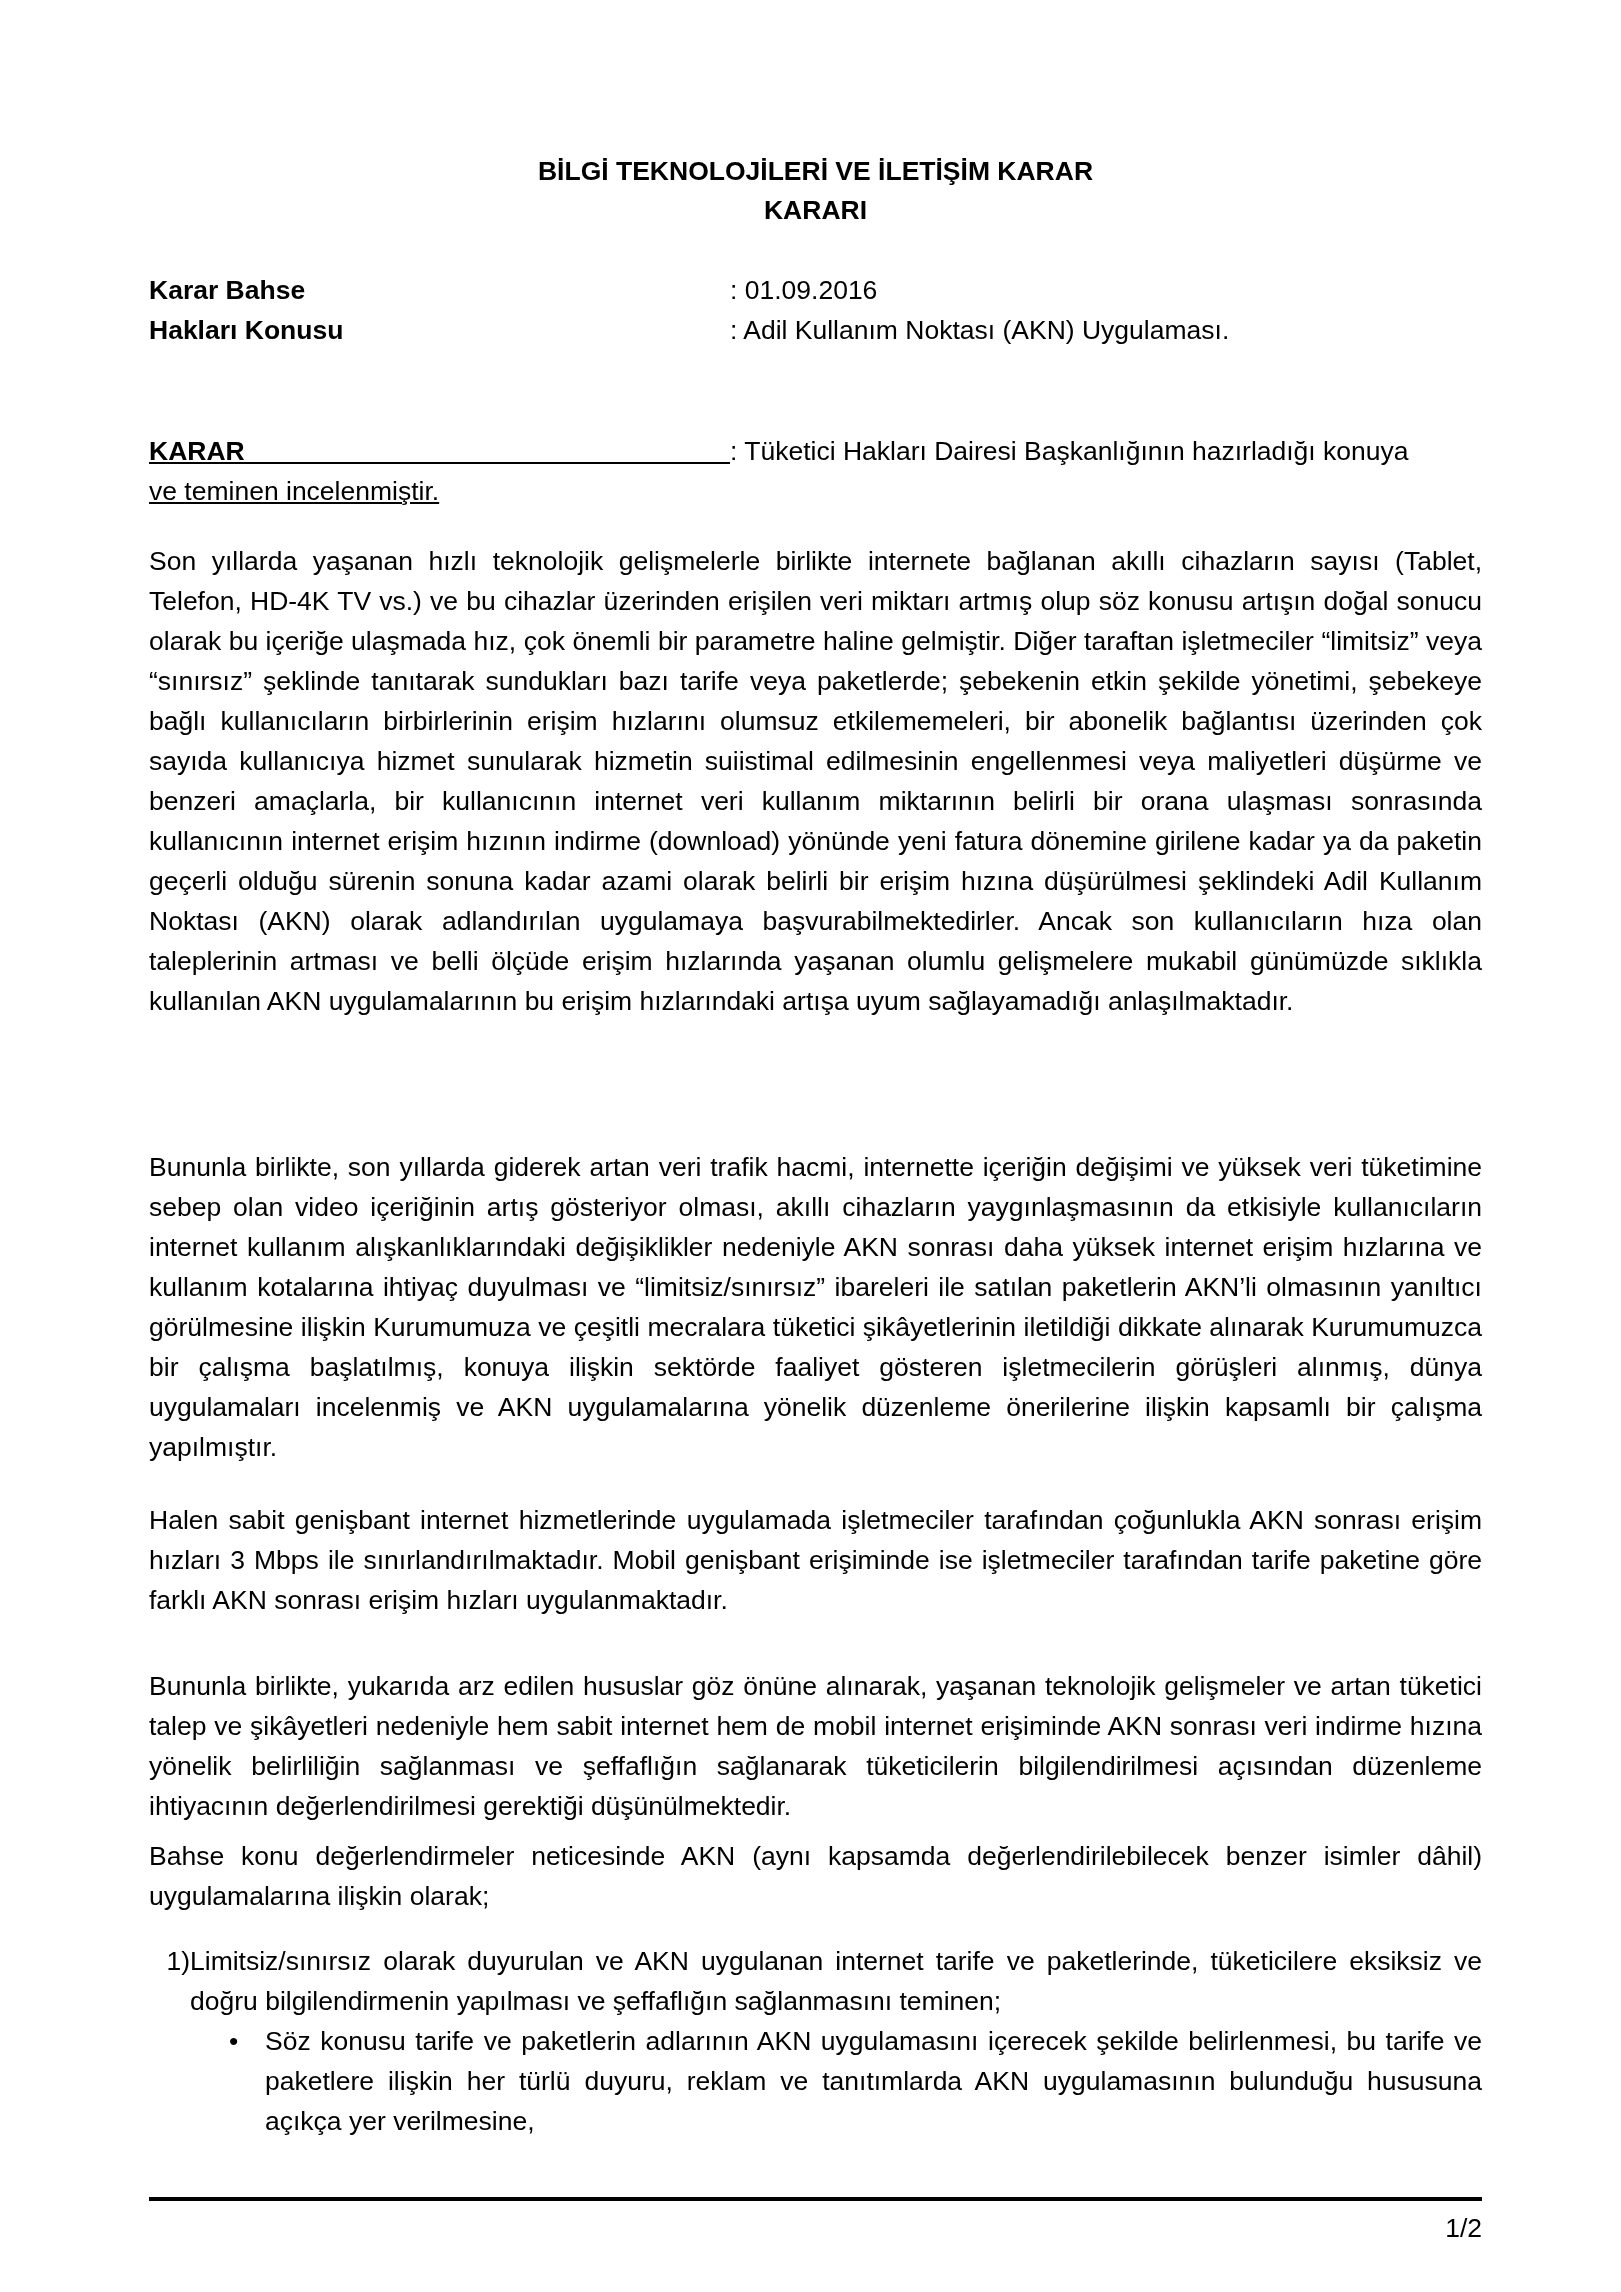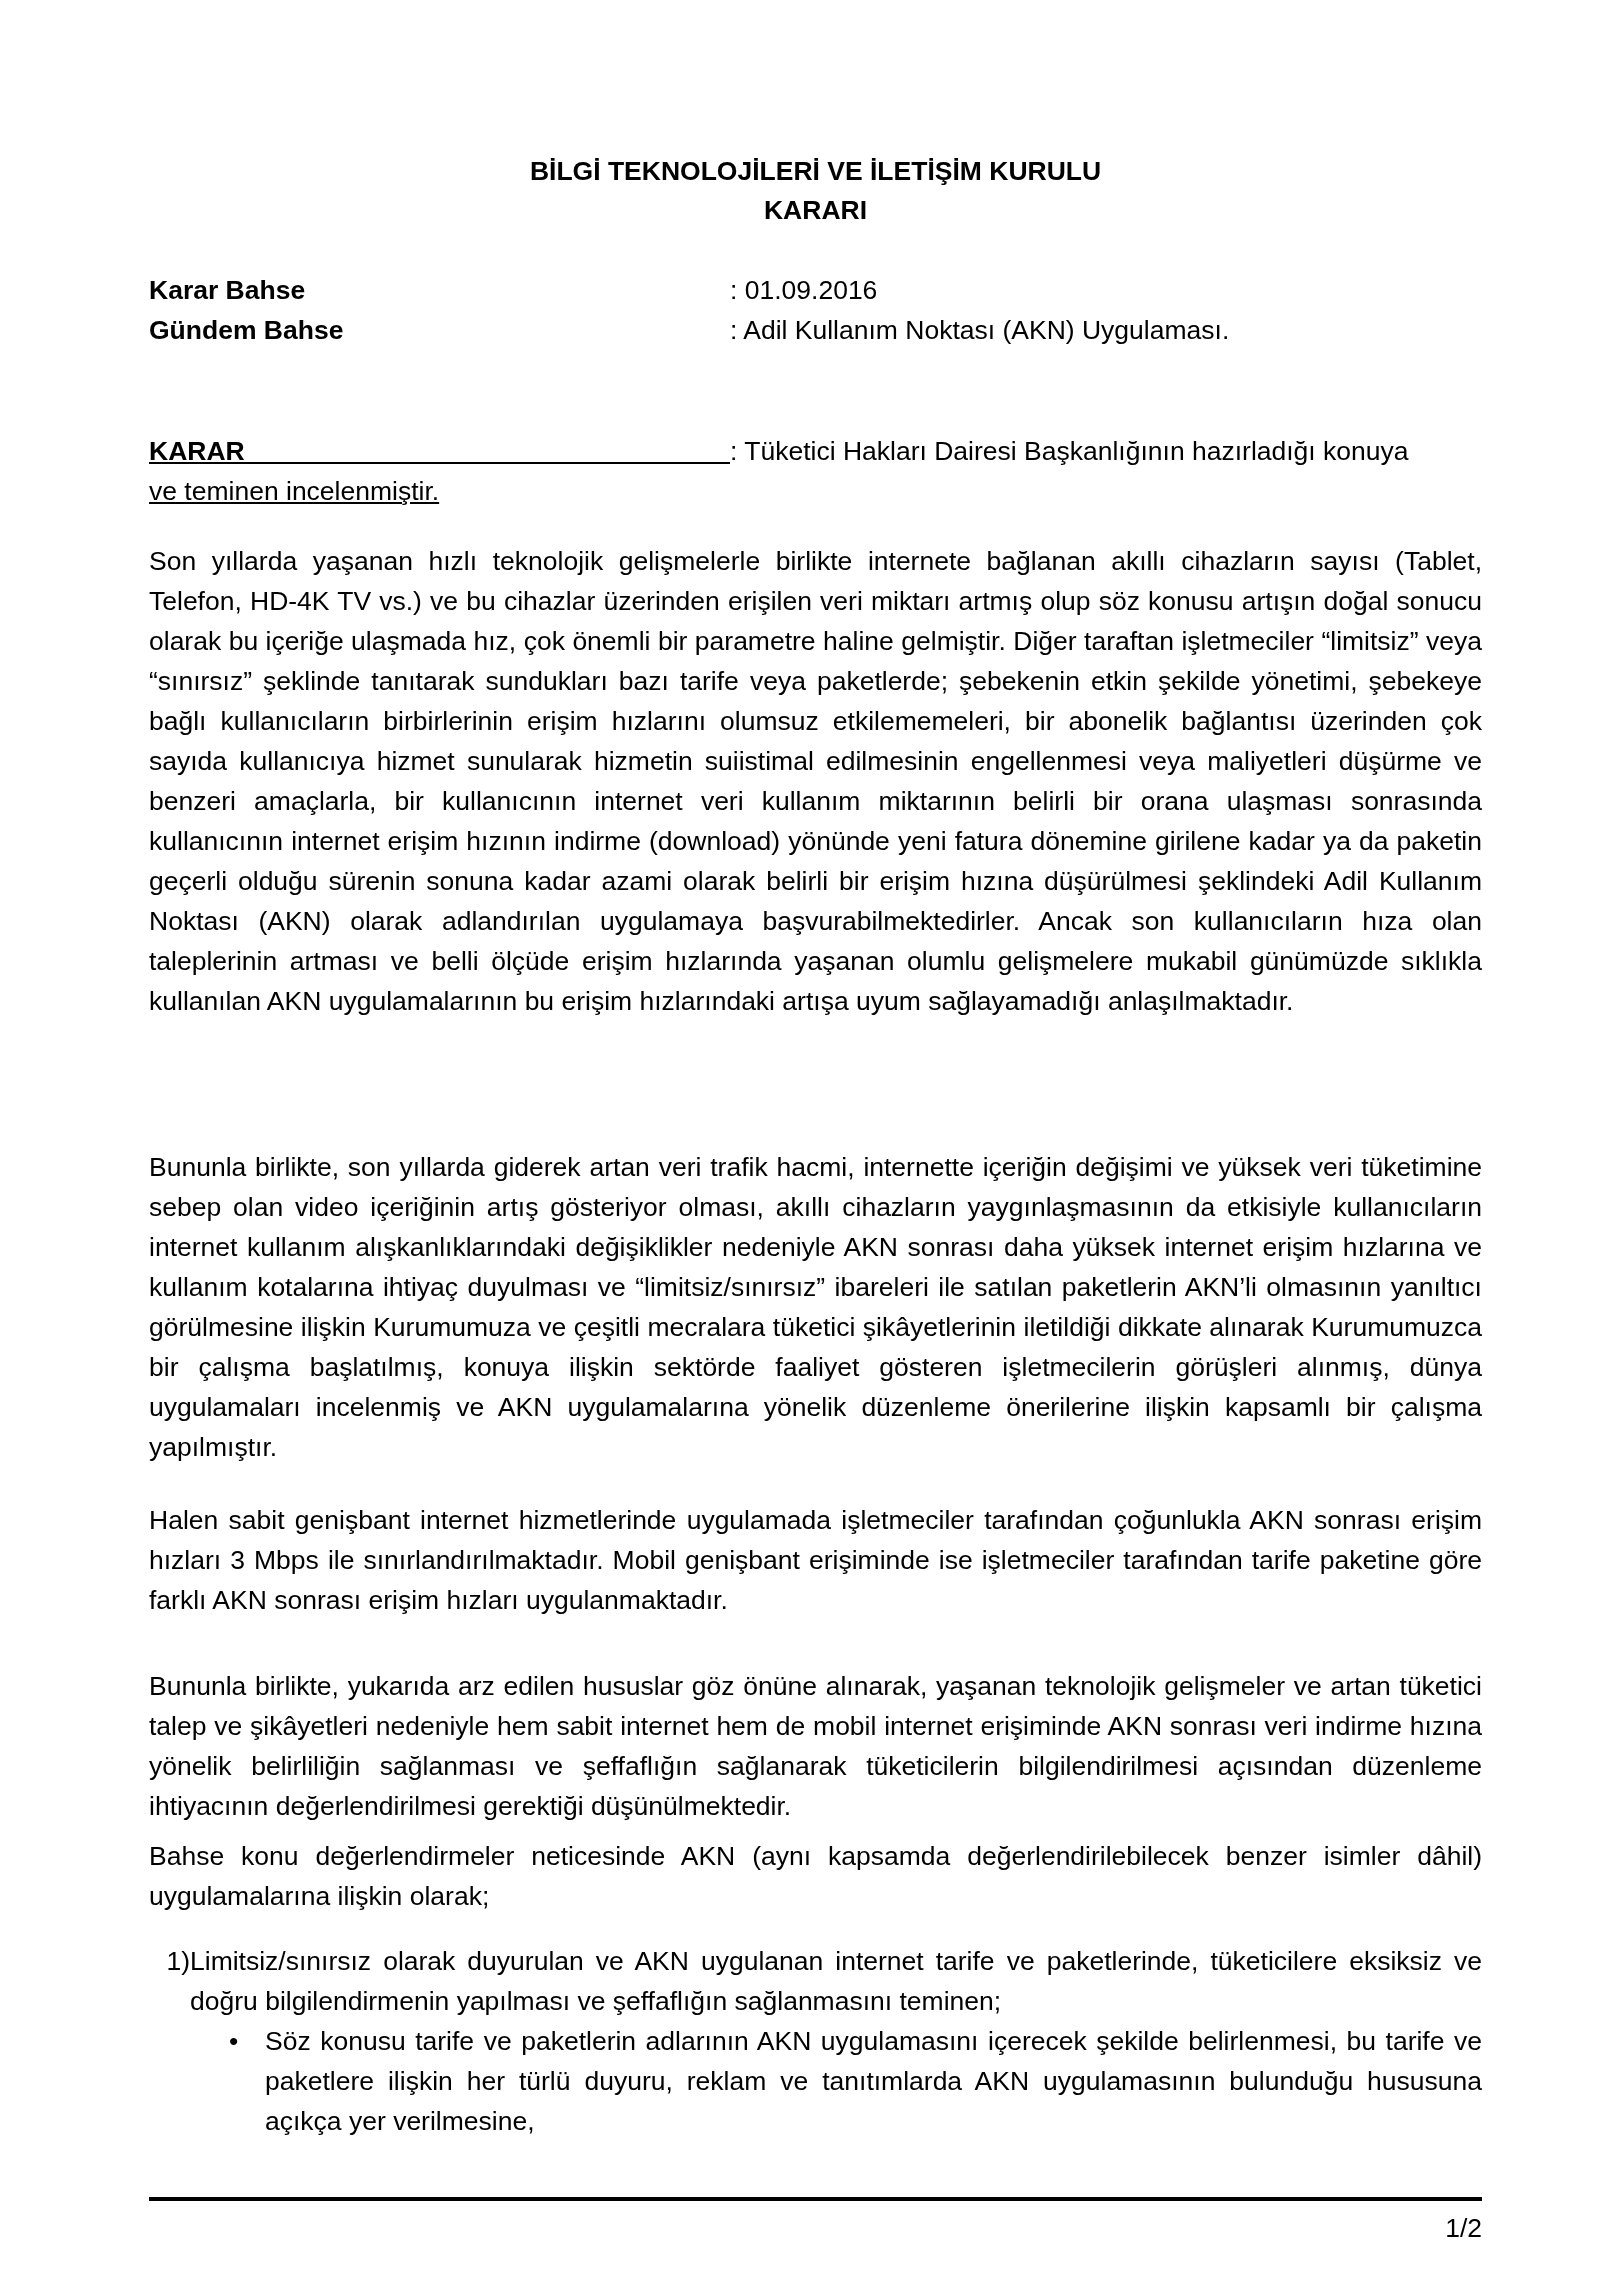--- a/index.html
+++ b/index.html
@@ -39,30 +39,30 @@
   .li-num .num { position: absolute; left: 17.6px; top: 0; }
   .li-bullet { position: relative; padding-left: 116px; margin-top: 0; text-align: justify; }
   .li-bullet .bullet { position: absolute; left: 80px; top: 0; }
   .footer-rule { position: absolute; left: 149px; top: 2197px; width: 1333px; height: 3.9px; background: #000; }
   .page-number { position: absolute; right: 139px; top: 2211px; font-size: 26.5px; line-height: 35px; text-align: right; }
 </style>
 </head>
 <body>
 
 <div class="page">
-  <div class="title t1">BİLGİ TEKNOLOJİLERİ VE İLETİŞİM KURULU</div>
+  <div class="title t1">BİLGİ TEKNOLOJİLERİ VE İLETİŞİM KARAR</div>
   <div class="title t2">KARARI</div>
 
   <div class="meta" style="top:271px;">
     <div class="meta-row">
       <span class="meta-label">Karar Bahse</span>
       <span class="meta-value">: 01.09.2016</span>
     </div>
     <div class="meta-row">
-      <span class="meta-label">Gündem Bahse</span>
+      <span class="meta-label">Hakları Konusu</span>
       <span class="meta-value">: Adil Kullanım Noktası (AKN) Uygulaması.</span>
     </div>
   </div>
 
   <div class="karar">
     <div class="karar-row">
       <span class="karar-label">KARAR</span>
       <span class="karar-value">: Tüketici Hakları Dairesi Başkanlığının hazırladığı konuya</span>
     </div>
     <div>ve teminen incelenmiştir.</div>

